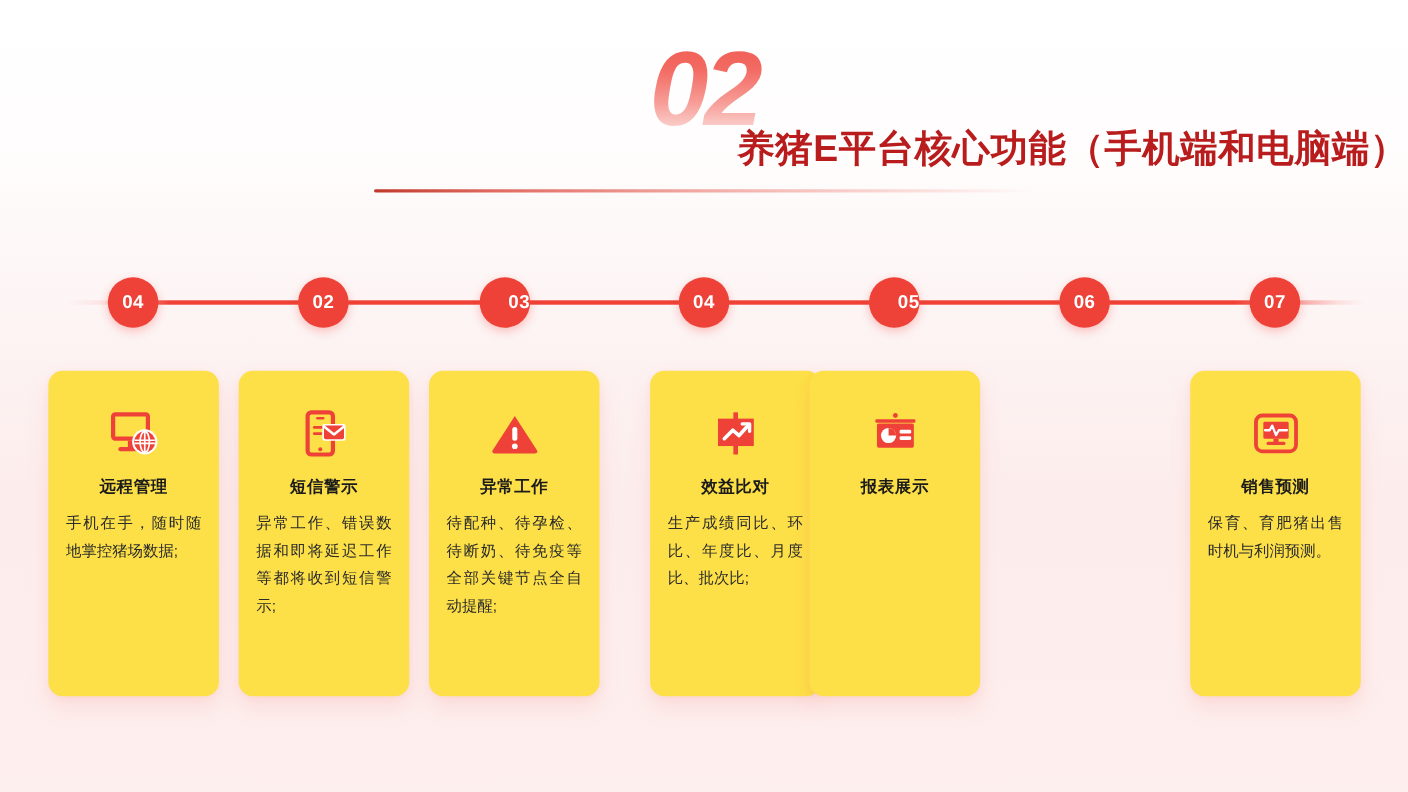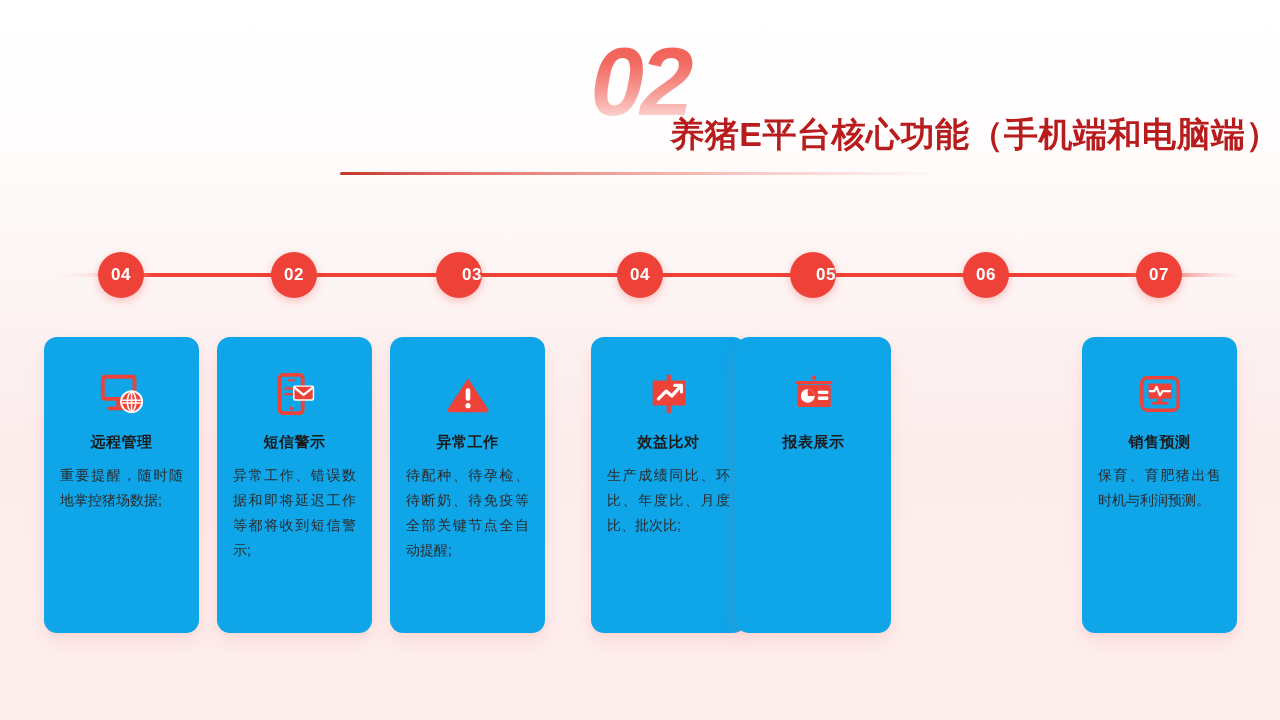--- a/index.html
+++ b/index.html
@@ -115,21 +115,21 @@
     left: 0;
     top: 337px;
     width: 1280px;
     height: 296px;
   }
   .card {
     position: absolute;
     top: 0;
     width: 155px;
     height: 296px;
-    background: #0ea5e9;
+    background: #fde047;
     border-radius: 13px;
     box-shadow: 0 10px 20px rgba(240, 110, 100, 0.13),
                 0 2px 6px rgba(240, 110, 100, 0.07);
     box-sizing: border-box;
     padding: 34px 16px 0 16px;
     display: flex;
     flex-direction: column;
     align-items: center;
   }
   .card-icon {
@@ -201,21 +201,21 @@
         <rect x="18" y="31" width="5" height="6" fill="#ee4238"></rect>
         <rect x="9" y="37" width="23" height="4" rx="2" fill="#ee4238"></rect>
         <circle cx="34" cy="32" r="12" fill="#ffffff"></circle>
         <circle cx="34" cy="32" r="10" fill="#ee4238"></circle>
         <path d="M24.4 30.5h19.2M24.4 33.5h19.2" stroke="#ffffff" stroke-width="1.6"></path>
         <ellipse cx="34" cy="32" rx="4.4" ry="10" fill="none" stroke="#ffffff" stroke-width="1.6"></ellipse>
         <path d="M34 22v20" stroke="#ffffff" stroke-width="1.6"></path>
       </svg>
     </span>
     <div class="card-title">远程管理</div>
-    <div class="card-desc">重要提醒，随时随地掌控猪场数据;</div>
+    <div class="card-desc">手机在手，随时随地掌控猪场数据;</div>
   </div>
 
   <div class="card" style="left:217px;">
     <span class="card-icon">
       <svg viewBox="0 0 48 48" width="46" height="46" aria-hidden="true">
         <rect x="8" y="4" width="24" height="40" rx="3.5" fill="none" stroke="#ee4238" stroke-width="4"></rect>
         <rect x="16" y="8.5" width="8" height="2.2" rx="1.1" fill="#ee4238"></rect>
         <circle cx="20" cy="39" r="1.9" fill="#ee4238"></circle>
         <rect x="13" y="17" width="14" height="2.6" rx="1.3" fill="#ee4238"></rect>
         <rect x="13" y="23" width="9" height="2.6" rx="1.3" fill="#ee4238"></rect>

